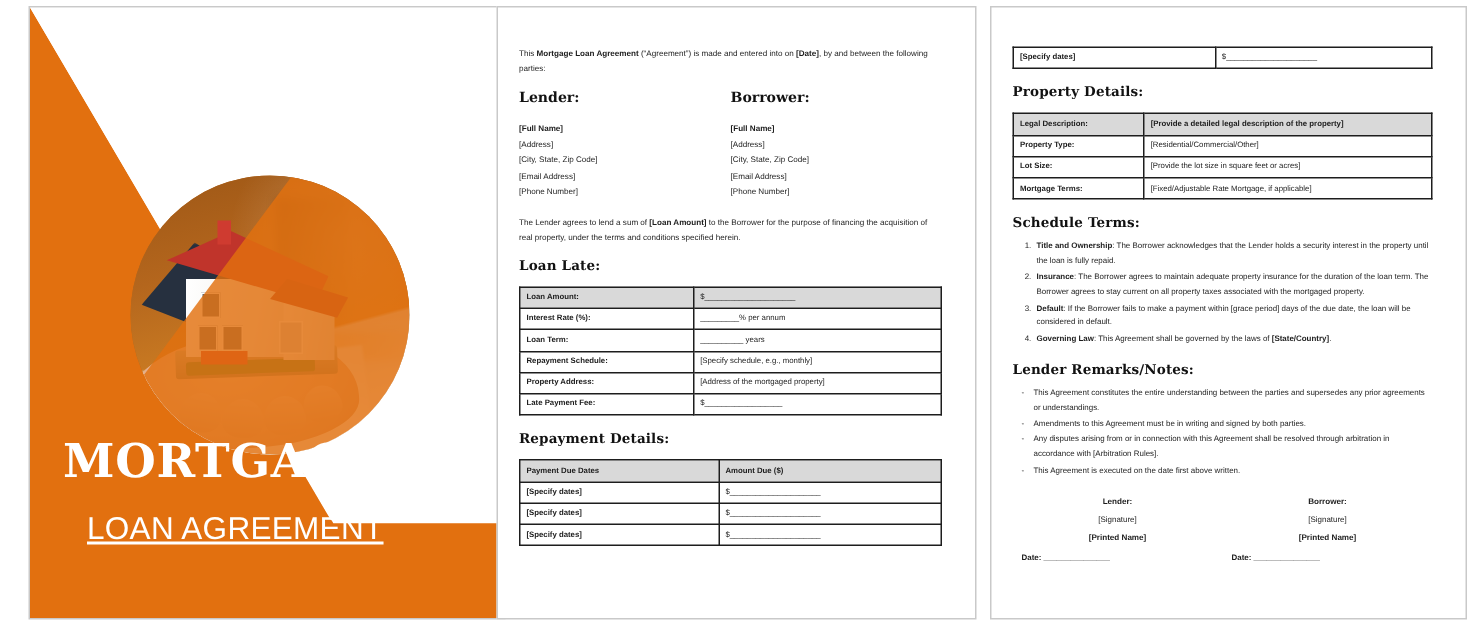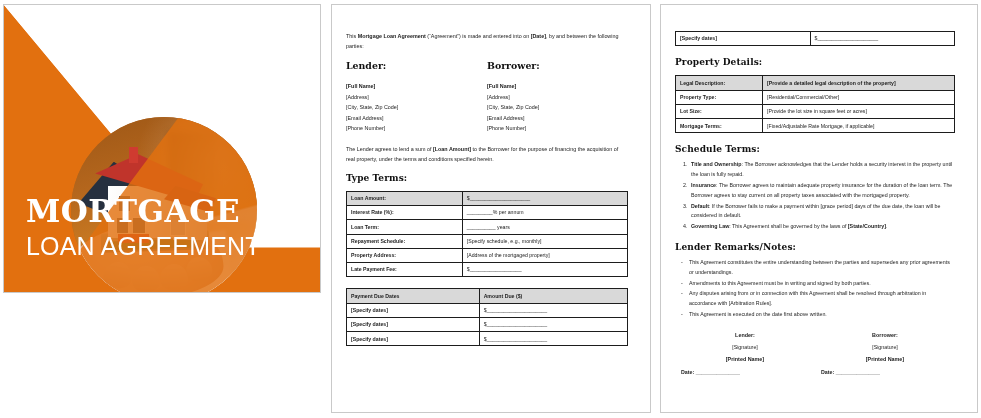--- a/index.html
+++ b/index.html
@@ -19,21 +19,21 @@
   }
 
   
   .page {
     position: absolute;
     background: #ffffff;
     border: 1px solid #c9c9c9;
     box-sizing: border-box;
     overflow: hidden;
   }
-  #page-cover { left: 3px;   top: 4px; width: 318px; height: 289px; }
+  #page-cover { left: 19px;   top: 4px; width: 318px; height: 409px; }
   #page-two   { left: 331px; top: 4px; width: 320px; height: 409px; }
   #page-three { left: 660px; top: 4px; width: 318px; height: 409px; }
 
   
   .cover-art { position: absolute; inset: 0; overflow: hidden; }
   .cover-orange {
     position: absolute; inset: 0;
     background: #e2700f;
     clip-path: polygon(0% 0%, 0% 100%, 100% 100%, 100% 84.5%, 64% 84.5%);
   }
@@ -192,26 +192,27 @@
     font-size: 31px;
     letter-spacing: 0.5px;
     color: #ffffff;
     line-height: 1.05;
     margin: 0 0 5px 0;
     text-transform: uppercase;
   }
   .cover-subtitle {
     font-family: "Liberation Sans", sans-serif;
     font-weight: 400;
-    font-size: 25px;
+    font-size: 21px;
     letter-spacing: 0.2px;
     color: #ffffff;
     line-height: 1.1;
-    margin: 0;
+    margin: 16px;
     text-transform: uppercase;
+    text-decoration: underline;
   }
 
   
   .sheet-body {
     position: absolute;
     left: 14px; right: 22px;
     top: 26px;
     color: #1b1b1b;
   }
   .p {
@@ -412,21 +413,21 @@
           <div class="party-line bold">[Full Name]</div>
           <div class="party-line">[Address]</div>
           <div class="party-line">[City, State, Zip Code]</div>
           <div class="party-line">[Email Address]</div>
           <div class="party-line">[Phone Number]</div>
         </div>
       </div>
 
       <p class="p"><span>The Lender agrees to lend a sum of </span><b>[Loan Amount]</b><span> to the Borrower for the purpose of financing the acquisition of real property, under the terms and conditions specified herein.</span></p>
 
-      <h2 class="sec">Type Terms:</h2>
+      <h2 class="sec">Loan Late:</h2>
       <table class="doc t-loan">
         <tbody>
           <tr>
             <td class="k shade">Loan Amount:</td>
             <td class="shade">$_____________________</td>
           </tr>
           <tr>
             <td class="k">Interest Rate (%):</td>
             <td>_________% per annum</td>
           </tr>
@@ -442,20 +443,21 @@
             <td class="k">Property Address:</td>
             <td>[Address of the mortgaged property]</td>
           </tr>
           <tr>
             <td class="k">Late Payment Fee:</td>
             <td>$__________________</td>
           </tr>
         </tbody>
       </table>
 
+      <h2 class="sec">Repayment Details:</h2>
       <table class="doc t-repay">
         <tbody>
           <tr class="hdr">
             <td>Payment Due Dates</td>
             <td>Amount Due ($)</td>
           </tr>
           <tr>
             <td class="k">[Specify dates]</td>
             <td>$_____________________</td>
           </tr>

